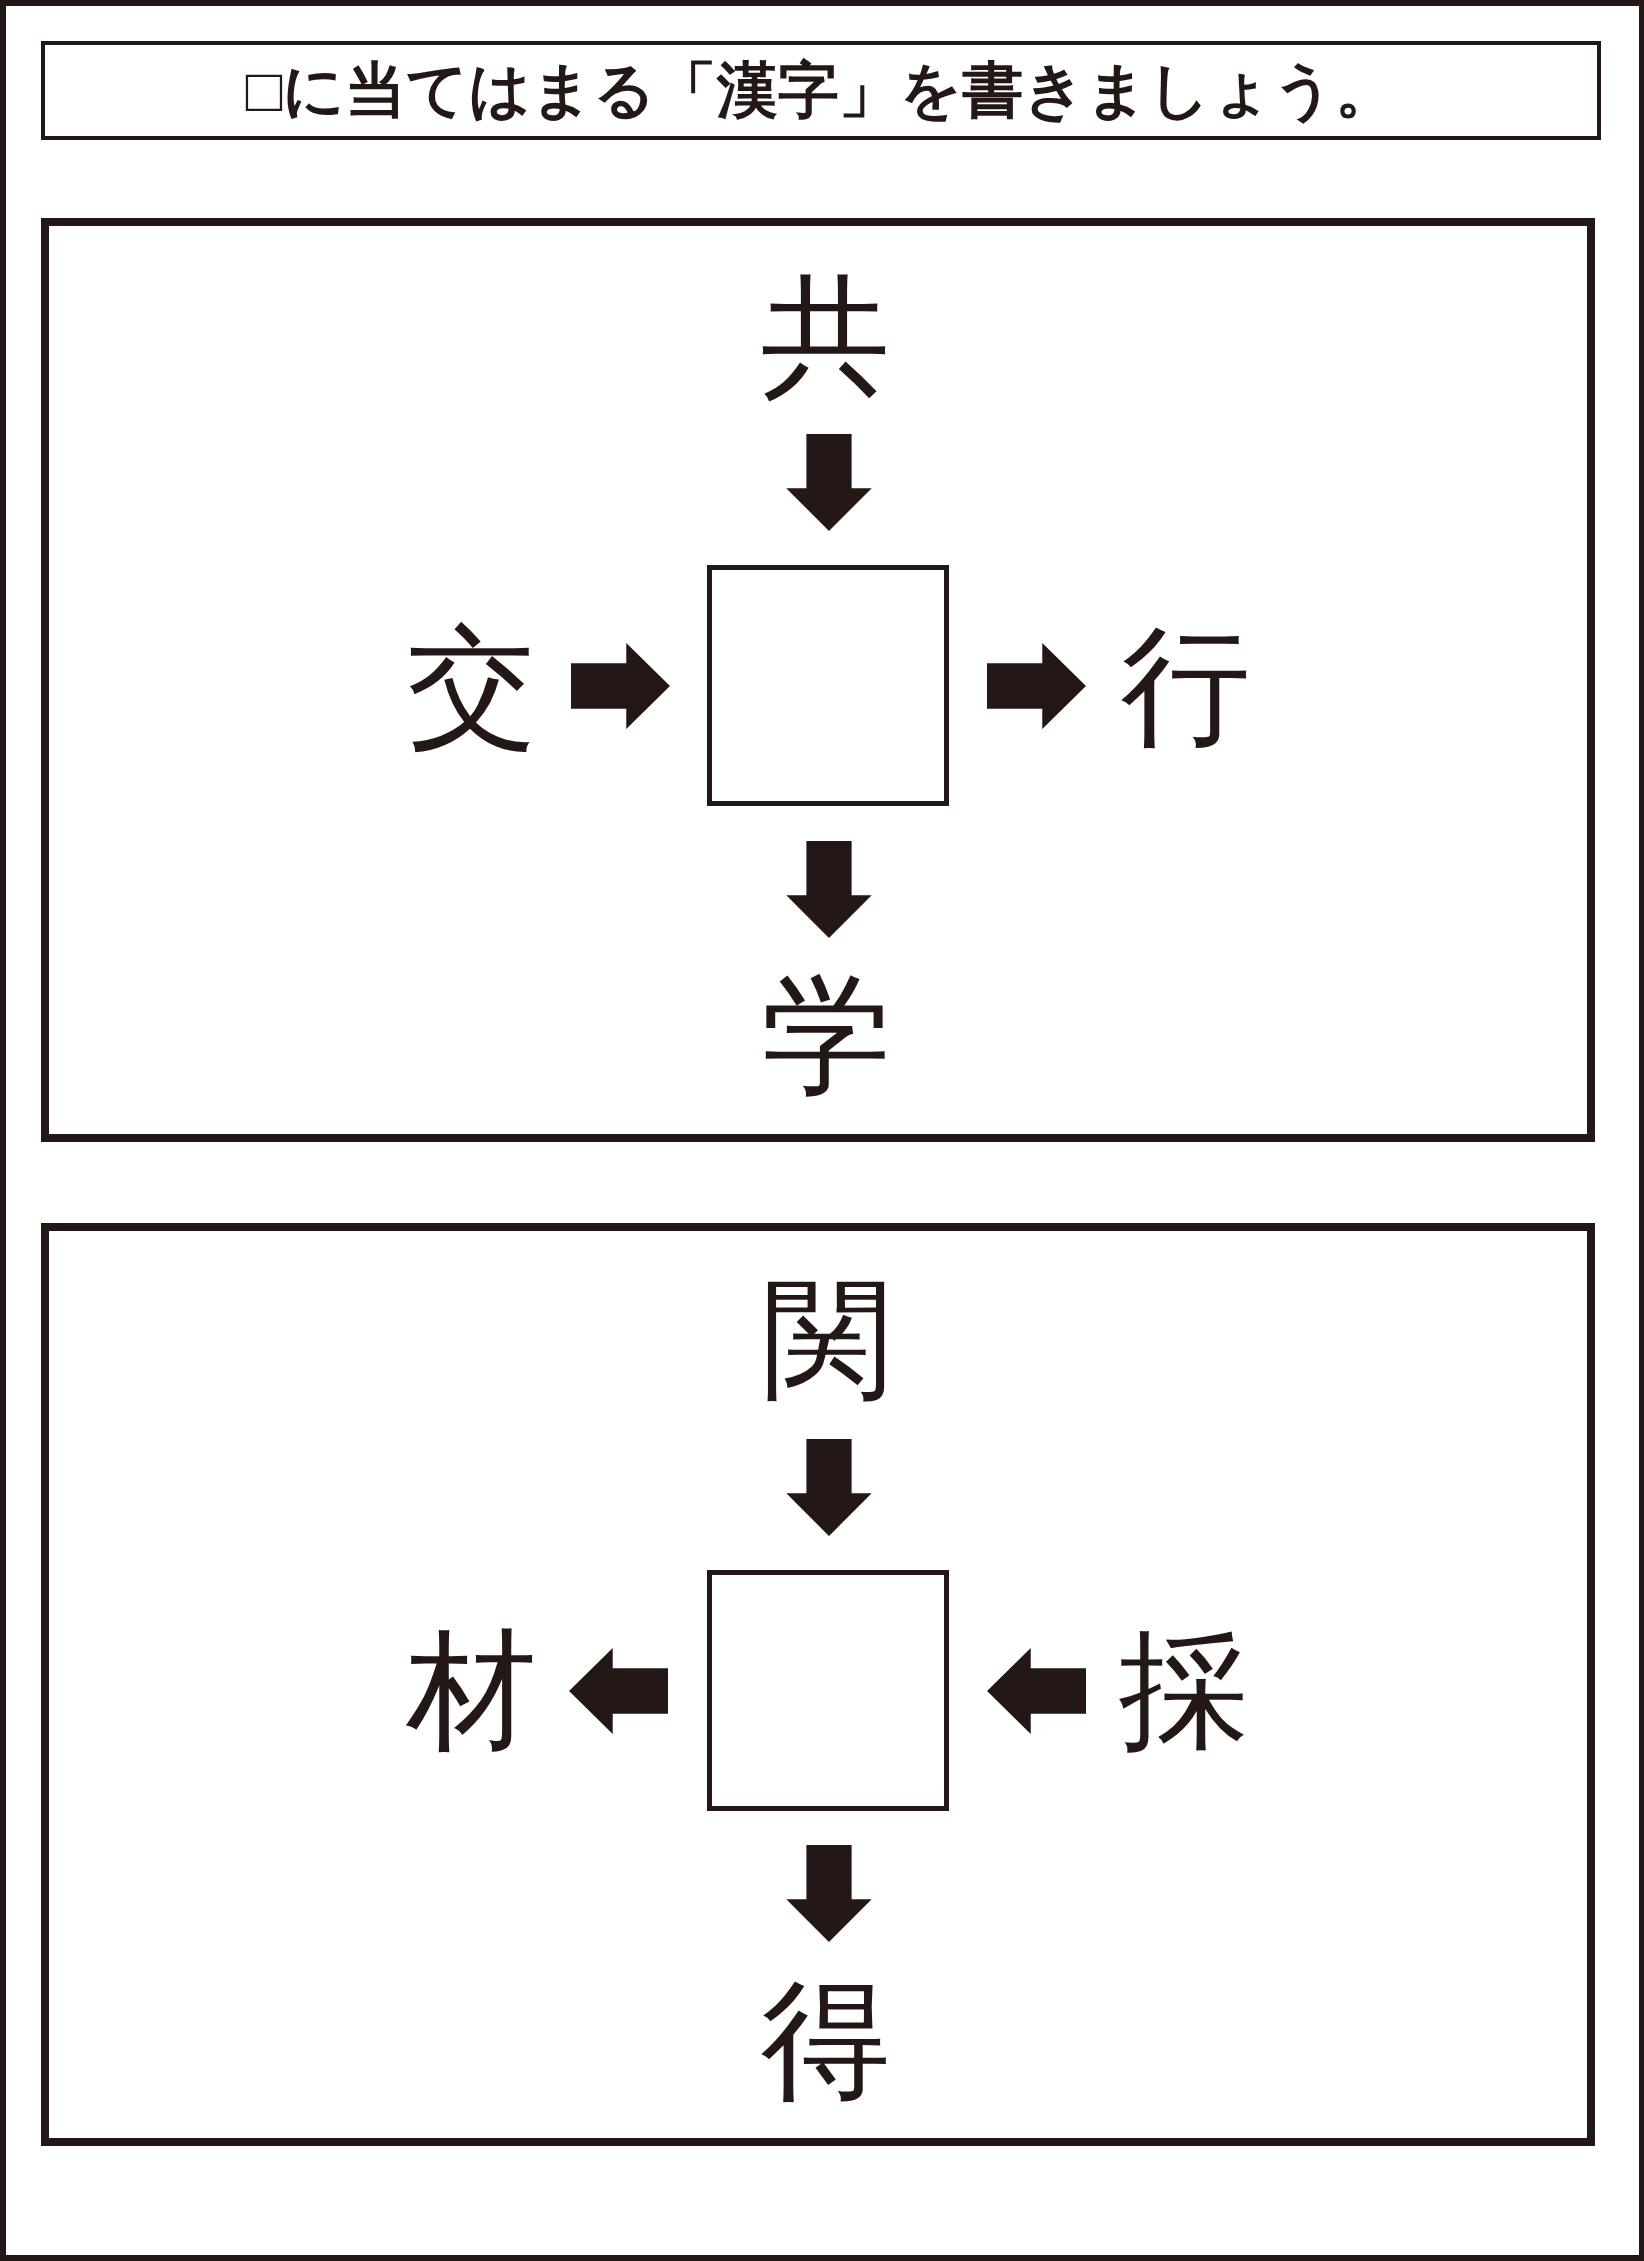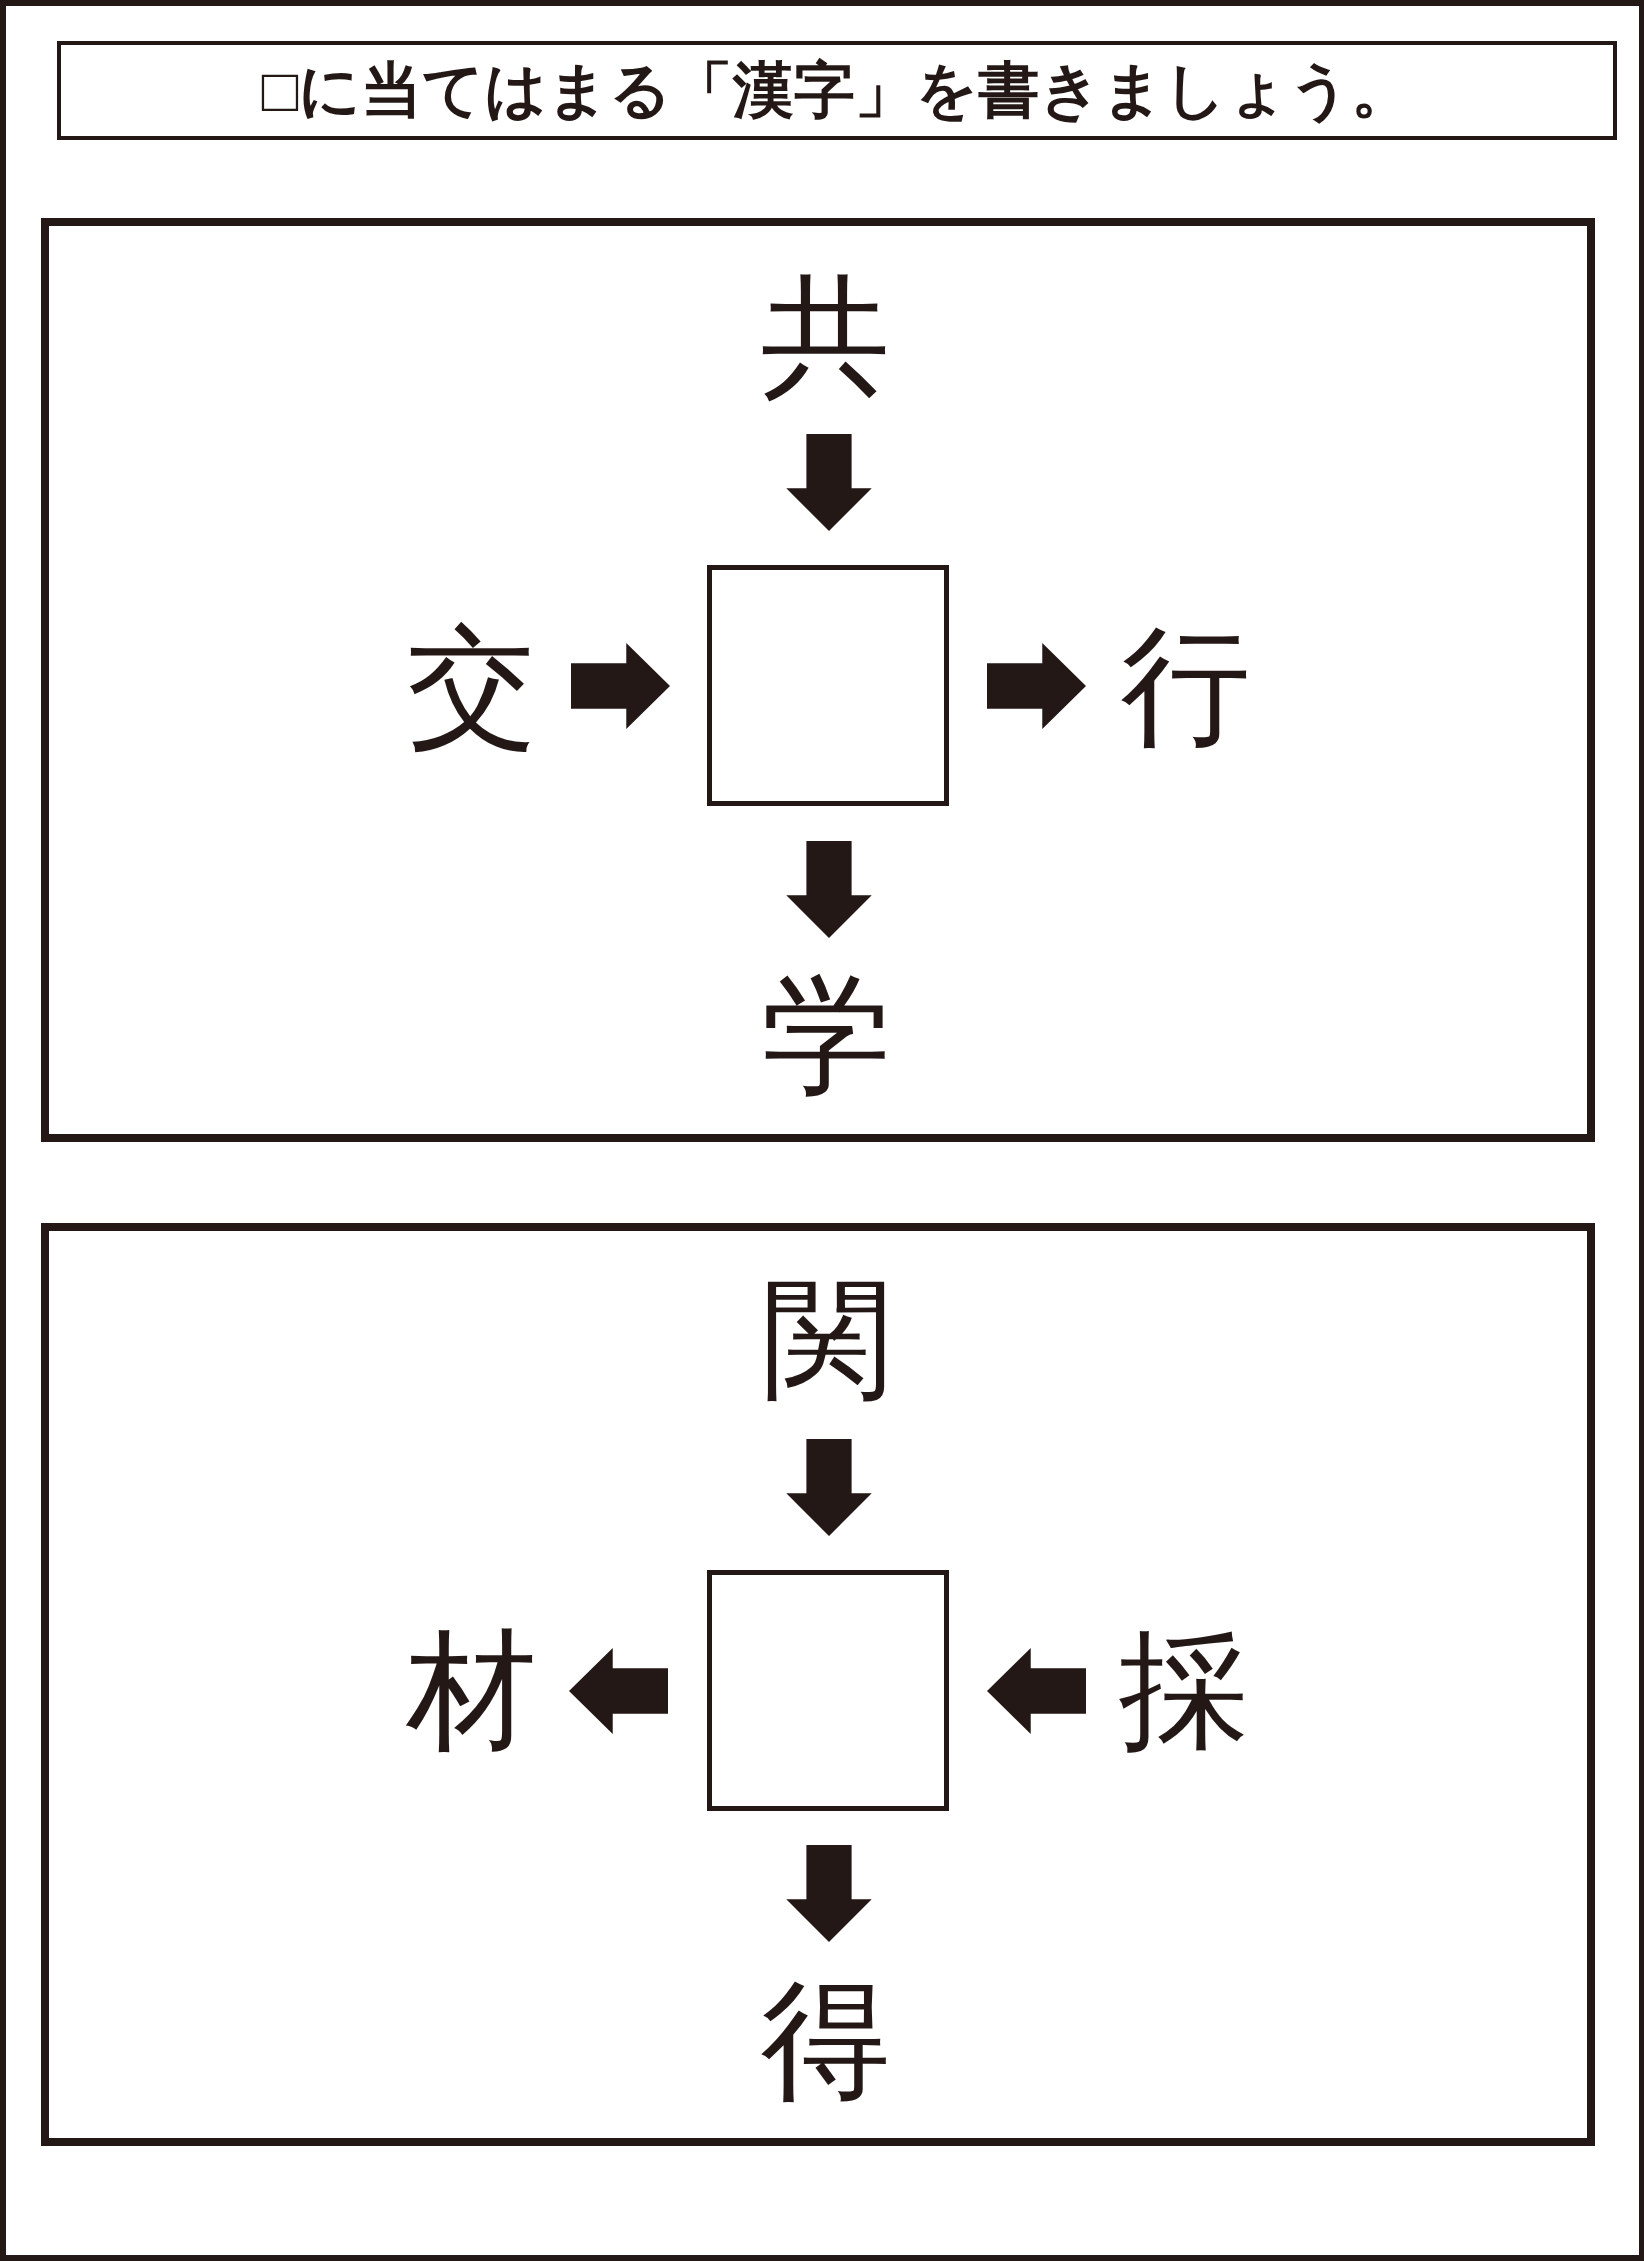--- a/index.html
+++ b/index.html
@@ -8,21 +8,21 @@
     position:relative; width:1645px; height:2261px;
     background:var(--bg); box-sizing:border-box;
     border:6.6px solid var(--ink);
     overflow:hidden;
     color:var(--ink);
   }
   .layer { position:absolute; inset:0; }
   .title-box {
     position:absolute; left:35px; top:35px; width:1560px; height:99px;
     border:4.1px solid var(--ink); box-sizing:border-box;
-    display:flex; align-items:center; justify-content:center;margin-left:16px;
+    display:flex; align-items:center; justify-content:center;
   }
   .title-text {
     font-family:"Liberation Sans","DejaVu Sans",sans-serif;
     font-weight:700; font-size:61px; line-height:1;
     color:var(--ink); white-space:nowrap; letter-spacing:0px;
   }
   .frame {
     position:absolute; left:35px; width:1554px;
     border:8.2px solid var(--ink); box-sizing:border-box;
     background:var(--bg);

